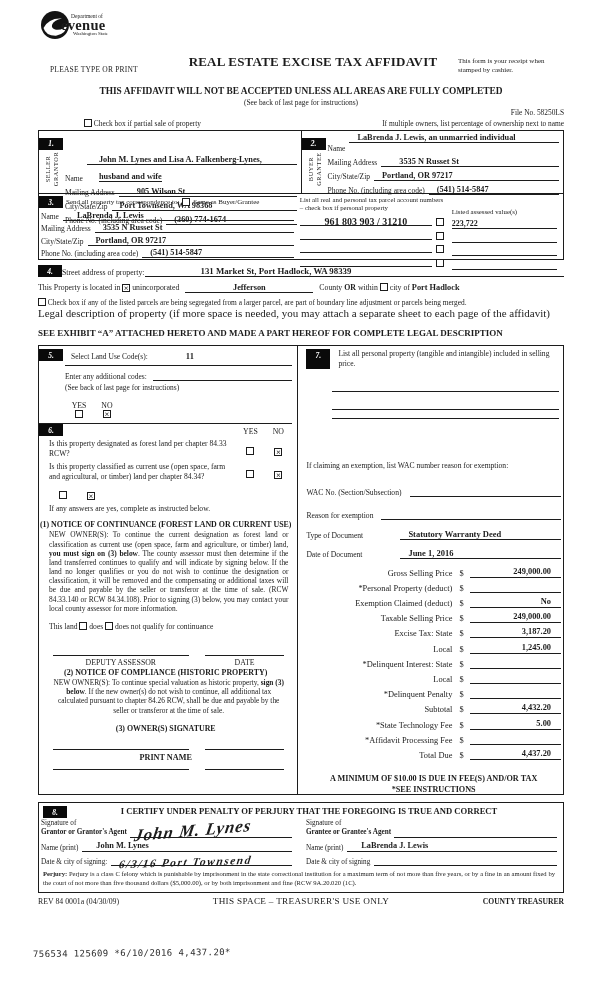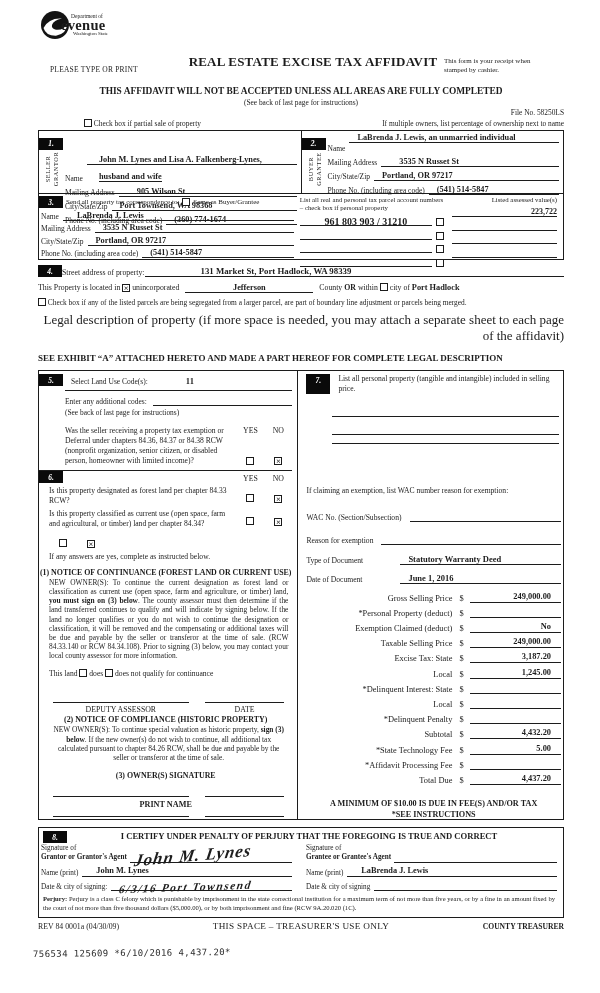--- a/index.html
+++ b/index.html
@@ -13,21 +13,21 @@
   .hdr { position:relative; height:74px; }
   .logo { position:absolute; left:2px; top:0; display:flex; align-items:flex-start; }
   .logo-txt { margin-left:-9px; padding-top:3px; }
   .logo-dept { font-size:5.5px; padding-left:10px; }
   .logo-name { font-size:14.5px; font-weight:bold; line-height:0.85; letter-spacing:0.3px; }
   .logo-sub  { font-size:5px; padding-left:12px; }
   .type-print { position:absolute; left:12px; top:55px; font-size:7.5px; letter-spacing:0.2px; }
   .hdr-c { position:absolute; left:140px; right:116px; top:44px; text-align:center; }
   .title { font-size:13px; font-weight:bold; letter-spacing:0.2px; }
   .subtitle { font-size:8.8px; margin-top:1px; }
-  .receipt { position:absolute; right:14px; top:47px; width:106px; font-size:7px; line-height:1.35; }
+  .receipt { position:absolute; right:0; top:47px; width:106px; font-size:7px; line-height:1.35; }
   .warning { text-align:center; font-weight:bold; font-size:9.4px; margin-top:2px; }
   .see-back { text-align:center; font-size:7.4px; margin-top:2px; }
   .fileno { text-align:right; font-size:7.4px; margin-top:1px; }
   .partial-row { display:flex; justify-content:space-between; align-items:flex-end; margin-top:2px; font-size:7.4px; }
   .partial-left { padding-left:46px; }
   
   .cb { display:inline-block; width:8px; height:8px; border:1px solid #1c1c1c; font-size:8.5px;
         line-height:7px; text-align:center; font-weight:bold; vertical-align:-1px; background:#fff; }
   .lbl { font-size:7.5px; white-space:nowrap; }
   .val { font-weight:bold; font-size:8.3px; border-bottom:1px solid #1c1c1c; }
@@ -50,36 +50,36 @@
   .nameblock .l1 { display:block; font-weight:bold; font-size:8.3px; border-bottom:1px solid #1c1c1c; padding-left:12px; }
   .nameblock .l2 { display:inline-block; font-weight:bold; font-size:8.3px; border-bottom:1px solid #1c1c1c; margin-left:12px; }
   .vline { padding-left:18px; }
   
   .box3 { display:flex; border-top:none; height:66px; padding:2px 4px 4px 0; }
   .s3left { width:49%; padding-left:0; }
   .corr-row { display:flex; align-items:center; gap:3px; }
   .s3rows { padding-left:2px; }
   .s3rows .frow { margin-top:2.5px; }
   .s3parcels { width:30%; padding:0 6px; font-size:6.8px; }
-  .s3assessed { width:21%; padding:0 2px; font-size:6.8px; text-align:right; }
+  .s3assessed { width:21%; padding:12px 2px; font-size:6.8px; text-align:left; }
   .phead { line-height:1.25; }
   .prow { display:flex; align-items:flex-end; margin-top:3.5px; }
   .pline { flex:1; border-bottom:1px solid #1c1c1c; font-weight:bold; font-size:10px; text-align:center; height:10px; }
   .prow .cb { margin-left:4px; }
   .arow { border-bottom:1px solid #1c1c1c; font-weight:bold; font-size:8px; height:10px; margin-top:3.5px; }
   .arow.first { margin-top:4px; }
   
   .s4 { margin-top:5px; }
   .s4 .street { display:flex; align-items:flex-end; }
   .s4 .street .lbl { margin:0 0; font-size:7.8px; }
   .streetval { flex:1; font-weight:bold; font-size:8.8px; border-bottom:1px solid #1c1c1c; padding-left:56px; }
   .located { margin-top:6px; font-size:7.8px; }
   .jefferson { display:inline-block; width:128px; text-align:center; font-weight:bold; font-size:8.3px; border-bottom:1px solid #1c1c1c; margin:0 4px; }
   .seg { margin-top:5px; font-size:7.4px; }
-  .legal { margin-top:5px; font-size:13px;text-align:right; }
+  .legal { font-size:11px; }
   .exhibit { margin-top:9px; font-weight:bold; font-size:9px; }
   
   .twocol { display:flex; margin-top:7px; height:450px; }
   .lcol { width:49.5%; border-right:1px solid #1c1c1c; padding:3px 5px 0 0; overflow:hidden; }
   .rcol { flex:1; padding:3px 2px 0 8px; overflow:hidden; }
   .landrow { display:flex; align-items:flex-end; }
   .landrow .lbl { margin:0 8px; }
   .landcode { font-weight:bold; font-size:8.5px; padding-left:30px; }
   .rule { border-bottom:1px solid #1c1c1c; margin:4px 0 0 26px; }
   .addrow { display:flex; align-items:flex-end; margin:5px 0 0 26px; }
@@ -335,21 +335,20 @@
         <span class="lbl">Select Land Use Code(s):</span>
         <span class="landcode">11</span>
       </div>
       <div class="rule"></div>
       <div class="addrow">
         <span class="lbl">Enter any additional codes:</span>
         <span class="grow"></span>
       </div>
       <div class="seeback2">(See back of last page for instructions)</div>
       <div class="qrow">
-        <div class="qtext">Was the seller receiving a property tax exemption or Deferral under chapters 84.36, 84.37 or 84.38 RCW (nonprofit organization, senior citizen, or disabled person, homeowner with limited income)?</div>
         <div class="yncol">
           <div>YES</div>
           <span class="cb"></span>
         </div>
         <div class="yncol">
           <div>NO</div>
           <span class="cb">×</span>
         </div>
       </div>
 

